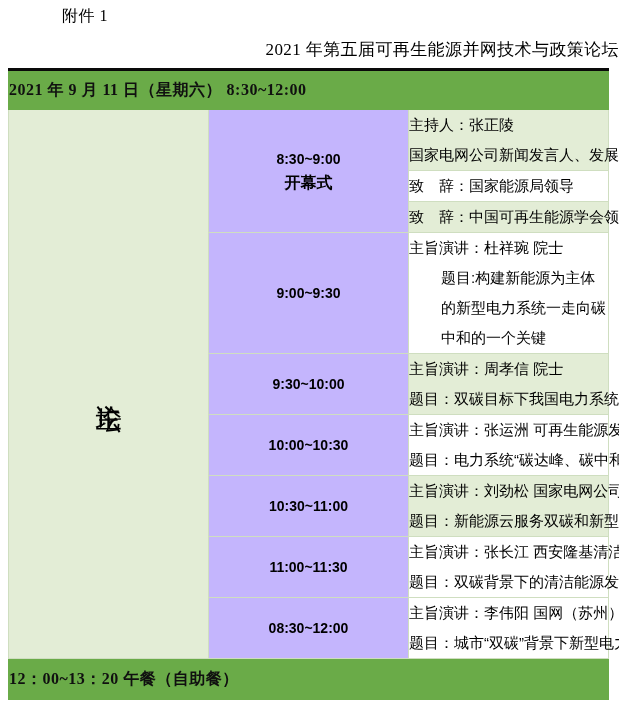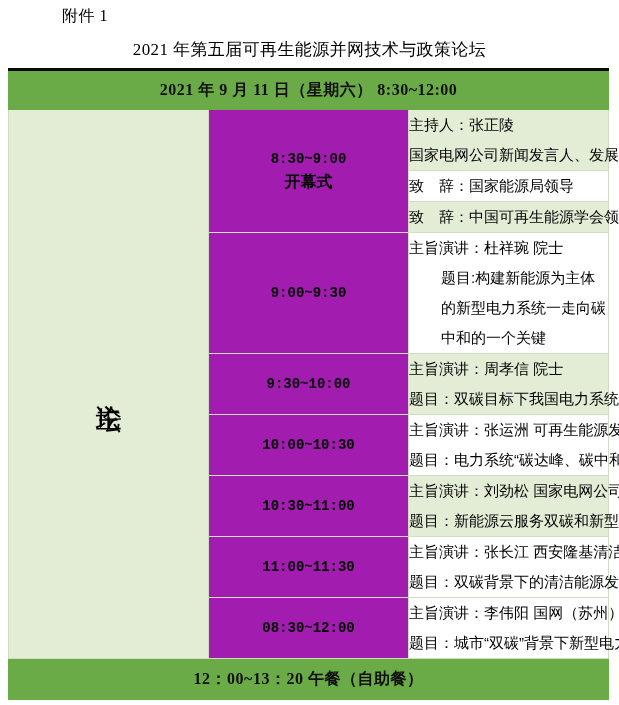--- a/index.html
+++ b/index.html
@@ -25,21 +25,21 @@
     line-height: 22px;
     letter-spacing: 0.5px;
     font-family: "Liberation Serif", "DejaVu Serif", serif;
     white-space: nowrap;
   }
   .doc-title {
     position: absolute;
     left: 0;
     right: 0;
     top: 38px;
-    text-align: center;
+    text-align: right;
     font-size: 17px;
     line-height: 24px;
     letter-spacing: 0.4px;
     font-family: "Liberation Serif", "DejaVu Serif", serif;
     white-space: nowrap;
   }
 
   
   .agenda-wrap {
     position: absolute;
@@ -55,21 +55,21 @@
   }
   .agenda-table td {
     border: 1px solid #cfdec0;
     padding: 0;
     vertical-align: middle;
   }
 
   
   .banner {
     background: #6aab48;
-    text-align: center;
+    text-align: left;
     font-weight: bold;
     font-size: 16px;
     letter-spacing: 0.5px;
     color: #101010;
     height: 36px;
     border: 1px solid #6aab48 !important;
     font-family: "Liberation Serif", "DejaVu Serif", serif;
     white-space: nowrap;
   }
   .banner-date { height: 38px; }
@@ -88,27 +88,27 @@
     font-size: 26px;
     line-height: 1.36;
     letter-spacing: 2px;
     display: inline-block;
     font-family: "Liberation Serif", "DejaVu Serif", serif;
   }
 
   
   .time-cell {
     width: 100px;
-    background: #a21caf;
+    background: #c4b5fd;
     text-align: center;
     font-weight: bold;
     font-size: 14px;
     line-height: 22px;
     letter-spacing: 0px;
-    font-family: Liberation Mono, monospace;
+    font-family: Liberation Sans, sans-serif;
     white-space: nowrap;
   }
   .time-cell .sub {
     display: block;
     font-size: 16px;
     margin-top: 2px;
   }
 
   
   .content-cell {

